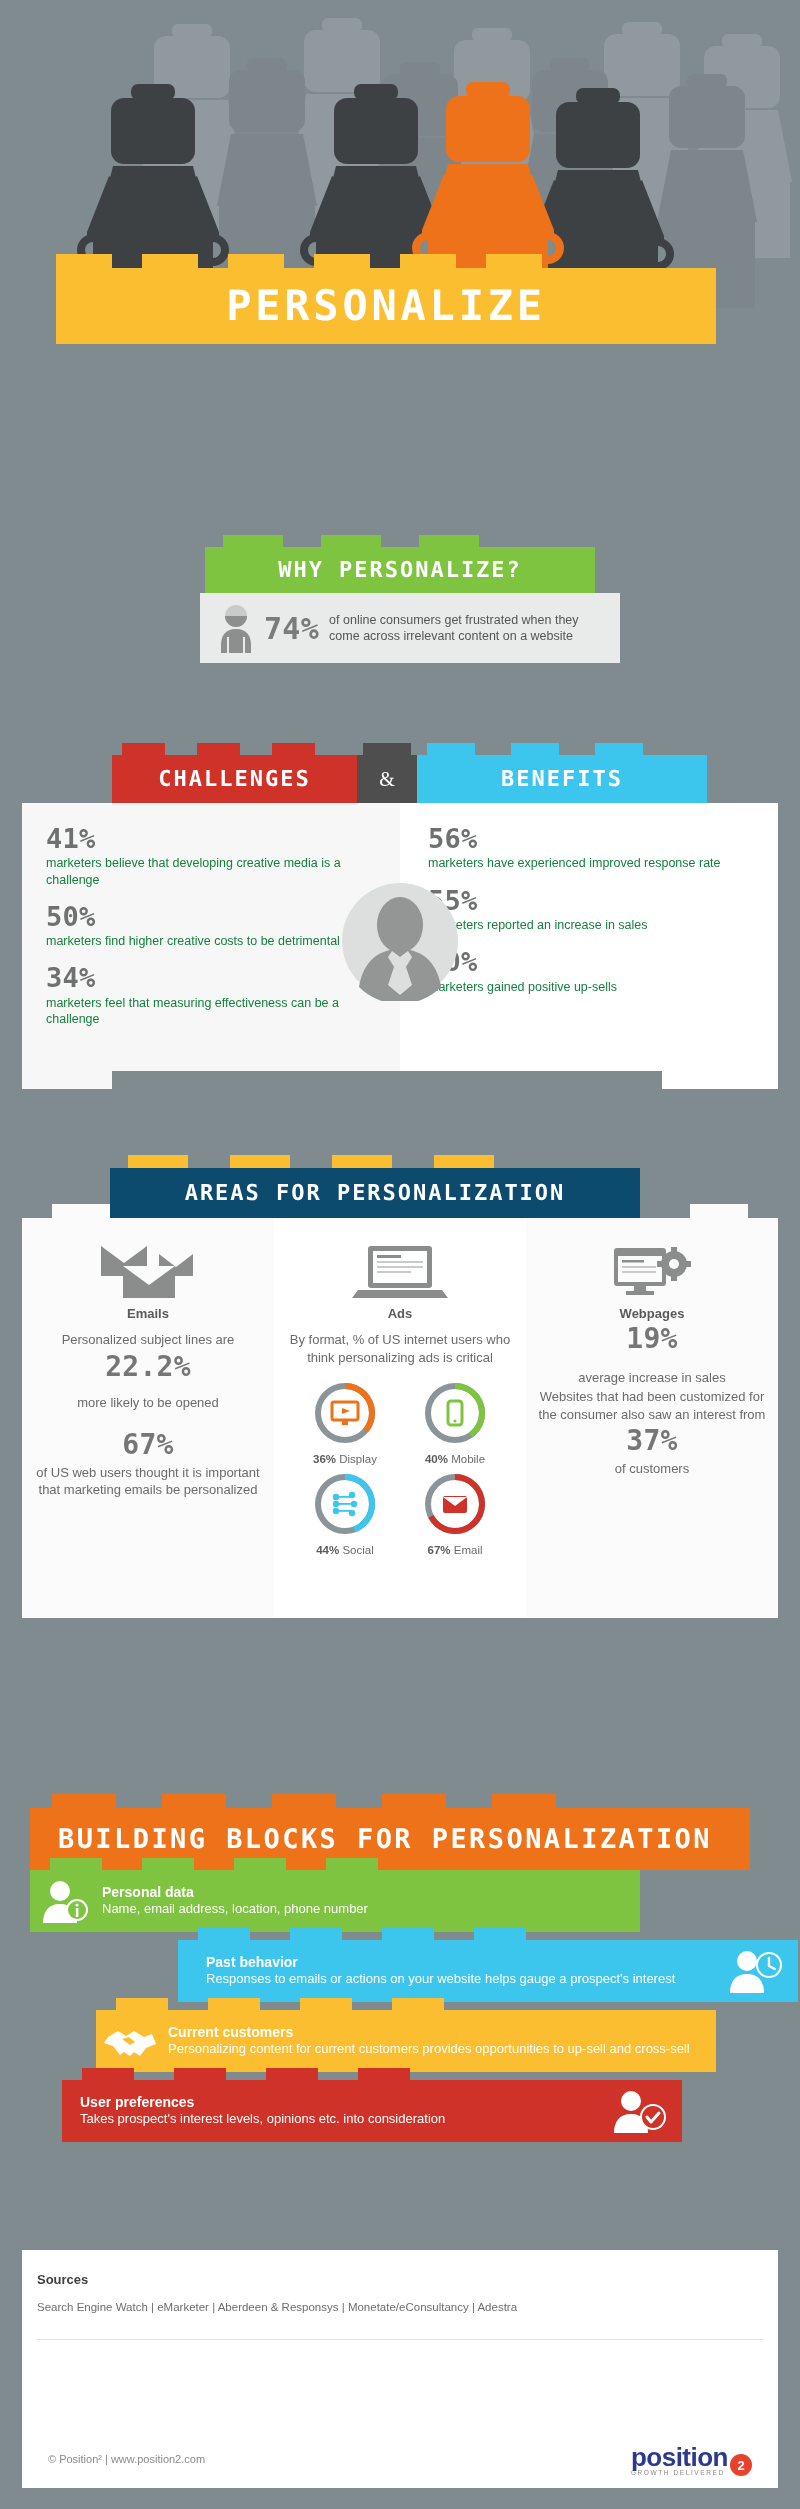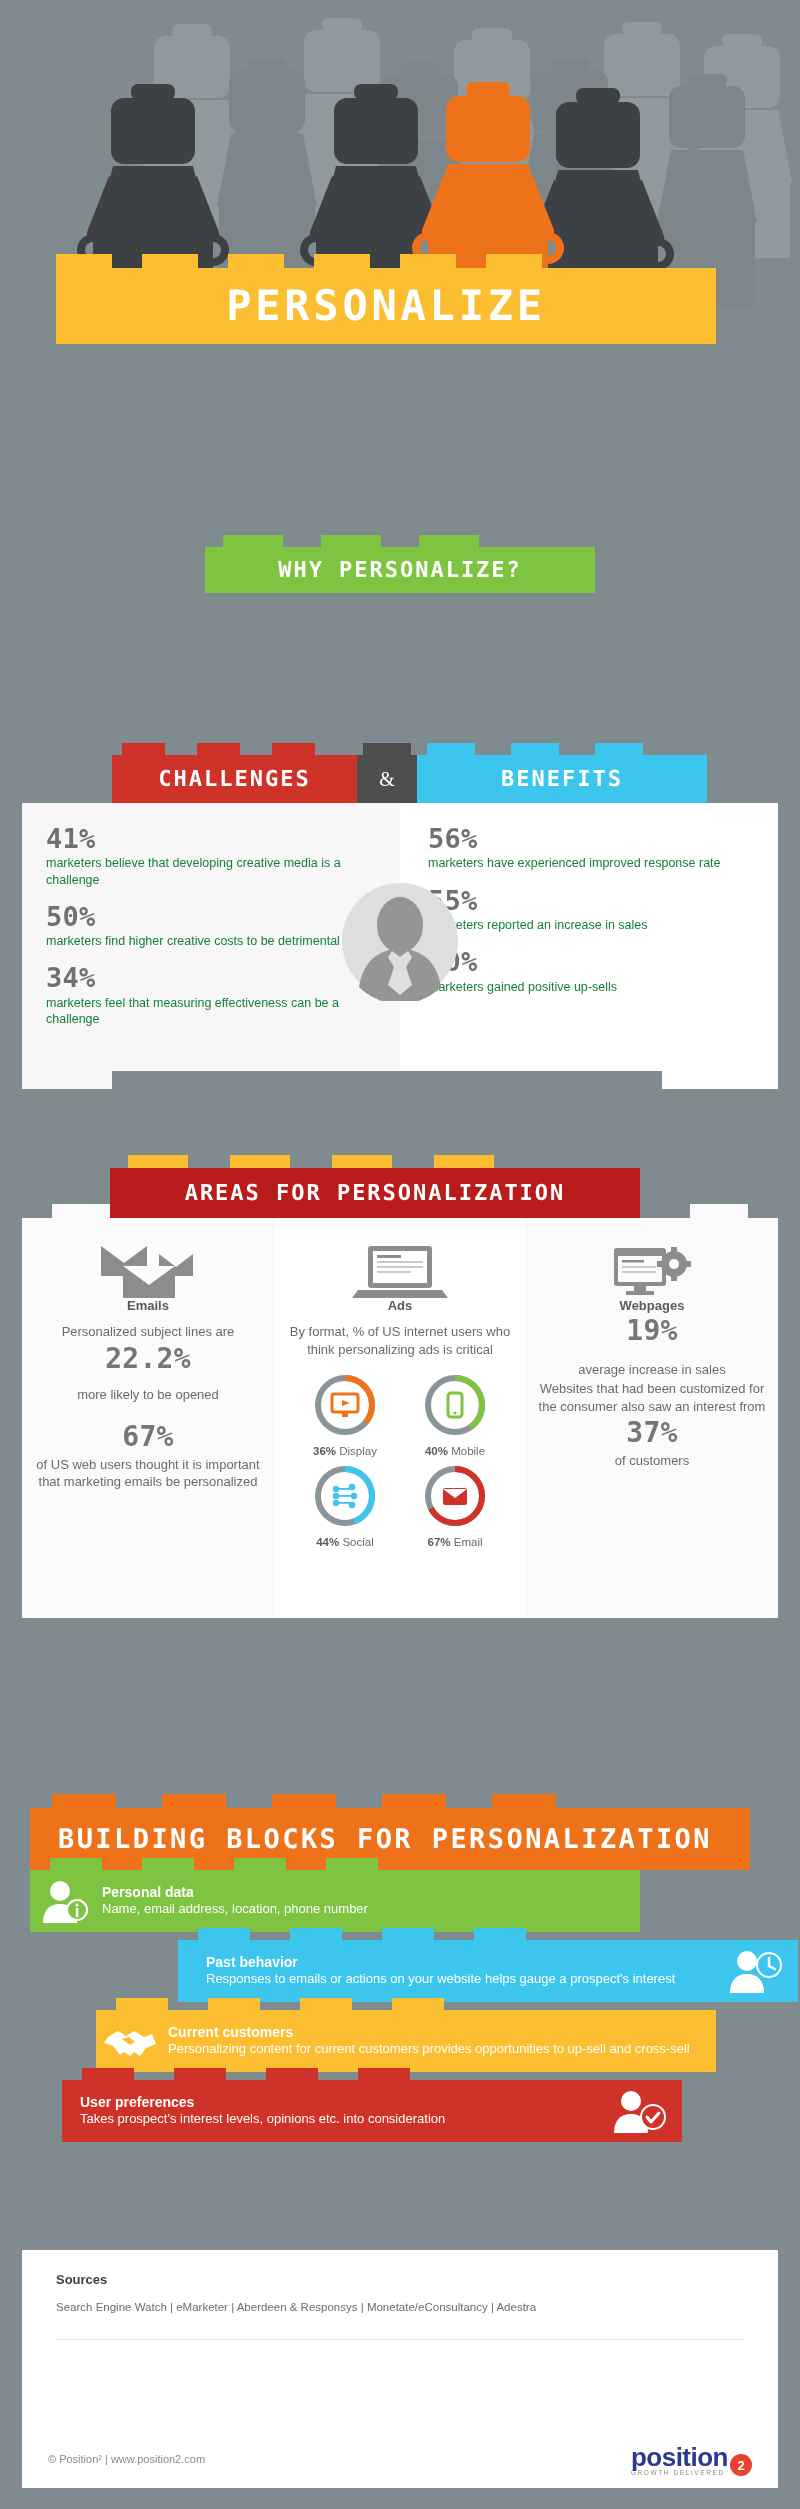--- a/index.html
+++ b/index.html
@@ -95,37 +95,37 @@
   .cb-notch-r { position:absolute; left:640px; top:268px; width:116px; height:18px; background:#ffffff; }
 
   .stat { margin-bottom:15px; }
   .stat .num { font-size:27px; color:#6f7070; line-height:1.05; }
   .stat .lbl { font-size:12.5px; color:#15803d; line-height:1.3; margin-top:2px; }
 
   .cb-avatar { position:absolute; left:318px; top:78px; width:120px; height:120px; }
 
   
   .areas-head {
-    position:absolute; left:110px; top:1168px; width:530px; height:50px; background:#b91c1c;
+    position:absolute; left:110px; top:1168px; width:530px; height:50px; background:#0c4a6e;
     display:flex; align-items:center; justify-content:center;
   }
   .areas-head .studs { position:absolute; top:-13px; left:18px; right:18px; height:13px; display:flex; }
   .areas-head .studs i { width:60px; height:13px; background:#fcbe31; margin-right:42px; }
   .areas-head .txt { font-size:22px; }
 
   .areas-body { position:absolute; left:22px; top:1218px; width:756px; height:400px; }
   .areas-body .bar { position:absolute; inset:0; background:#fbfbfb; }
   .a-notch-l { position:absolute; left:30px; top:-14px; width:58px; height:14px; background:#fbfbfb; }
   .a-notch-r { position:absolute; right:30px; top:-14px; width:58px; height:14px; background:#fbfbfb; }
 
   .col { position:absolute; top:0; height:400px; padding:26px 10px 0 10px; text-align:center; }
   .col-emails   { left:0;   width:252px; background:#fbfbfb; }
   .col-ads      { left:252px; width:252px; background:#ffffff; }
   .col-web      { left:504px; width:252px; background:#fbfbfb; }
-  .col h4 { font-size:13px; color:#5a5a5a; margin-top:0; font-weight:bold; }
+  .col h4 { font-size:13px; color:#5a5a5a; margin-top:8px; font-weight:bold; }
   .col p  { font-size:13px; color:#6b6b6b; line-height:1.35; margin-top:10px; }
   .col .bignum { font-size:28px; color:#767676; line-height:1.1; margin:3px 0; }
 
   .icon-emails { height:54px; display:flex; align-items:center; justify-content:center; }
   .icon-laptop { height:54px; display:flex; align-items:center; justify-content:center; }
   .icon-pages  { height:54px; display:flex; align-items:center; justify-content:center; }
 
   .donuts { display:flex; flex-wrap:wrap; justify-content:center; gap:6px 14px; margin-top:14px; }
   .donut-item { width:96px; text-align:center; }
   .donut-cap { font-size:11.5px; color:#6b6b6b; margin-top:3px; }
@@ -155,21 +155,21 @@
   .bb4 { left:62px;  top:2080px; width:620px; height:62px; background:#cf3228; }
   .bb4 .studs { left:20px; right:20px; } .bb4 .studs i { background:#cf3228; }
 
   .bb-icon { flex:0 0 72px; height:62px; display:flex; align-items:center; justify-content:center; }
   .bb-text { flex:1; padding-right:10px; }
   .bb-icon-right { flex:0 0 84px; height:62px; display:flex; align-items:center; justify-content:center; }
 
   
   .sources {
     position:absolute; left:22px; top:2250px; width:756px; height:180px; background:#fff;
-    padding:22px 34px;
+    padding:22px 15px;
   }
   .sources h5 { font-size:13px; color:#3f3f3f; margin-bottom:14px; }
   .sources .list { font-size:11.5px; color:#6d6d6d; }
   .sources hr { border:0; border-top:1px solid #e2e2e2; margin-top:26px; }
 
   .footer { position:absolute; left:22px; top:2430px; width:756px; height:58px; background:#fff;
             display:flex; align-items:center; justify-content:space-between; padding:0 26px; }
   .footer .copy { font-size:11px; color:#8a8a8a; }
   .logo { display:flex; align-items:flex-end; }
   .logo .brand { font-size:26px; color:#2b3a8f; font-weight:bold; letter-spacing:-0.5px; position:relative; }
@@ -314,20 +314,31 @@
 
   </div>
 
   <div class="why-head">
     <div class="studs">
         <i></i>
         <i></i>
         <i></i>
       </div>
     <div class="pix txt">WHY PERSONALIZE?</div>
+  </div>
+  <div class="why-card">
+    <svg class="why-person" viewBox="0 0 44 50">
+      <circle cx="22" cy="13" r="11" fill="#c9cbcb"></circle>
+      <path d="M11 13 a11 11 0 0 0 22 0 z" fill="#8d8f8f"></path>
+      <path d="M22 26 c-11 0 -15 7 -15 16 l0 8 l30 0 l0 -8 c0 -9 -4 -16 -15 -16z" fill="#8d8f8f"></path>
+      <rect x="13" y="34" width="2" height="16" fill="#e9eaea"></rect>
+      <rect x="29" y="34" width="2" height="16" fill="#e9eaea"></rect>
+    </svg>
+    <div class="pixnum why-big">74%</div>
+    <div class="why-text">of online consumers get frustrated when they come across irrelevant content on a website</div>
   </div>
 
   <div class="cb-wrap">
     <div class="cb-head-red">
       <div class="studs">
           <i></i>
           <i></i>
           <i></i>
         </div>
       <div class="pix txt">CHALLENGES</div>

